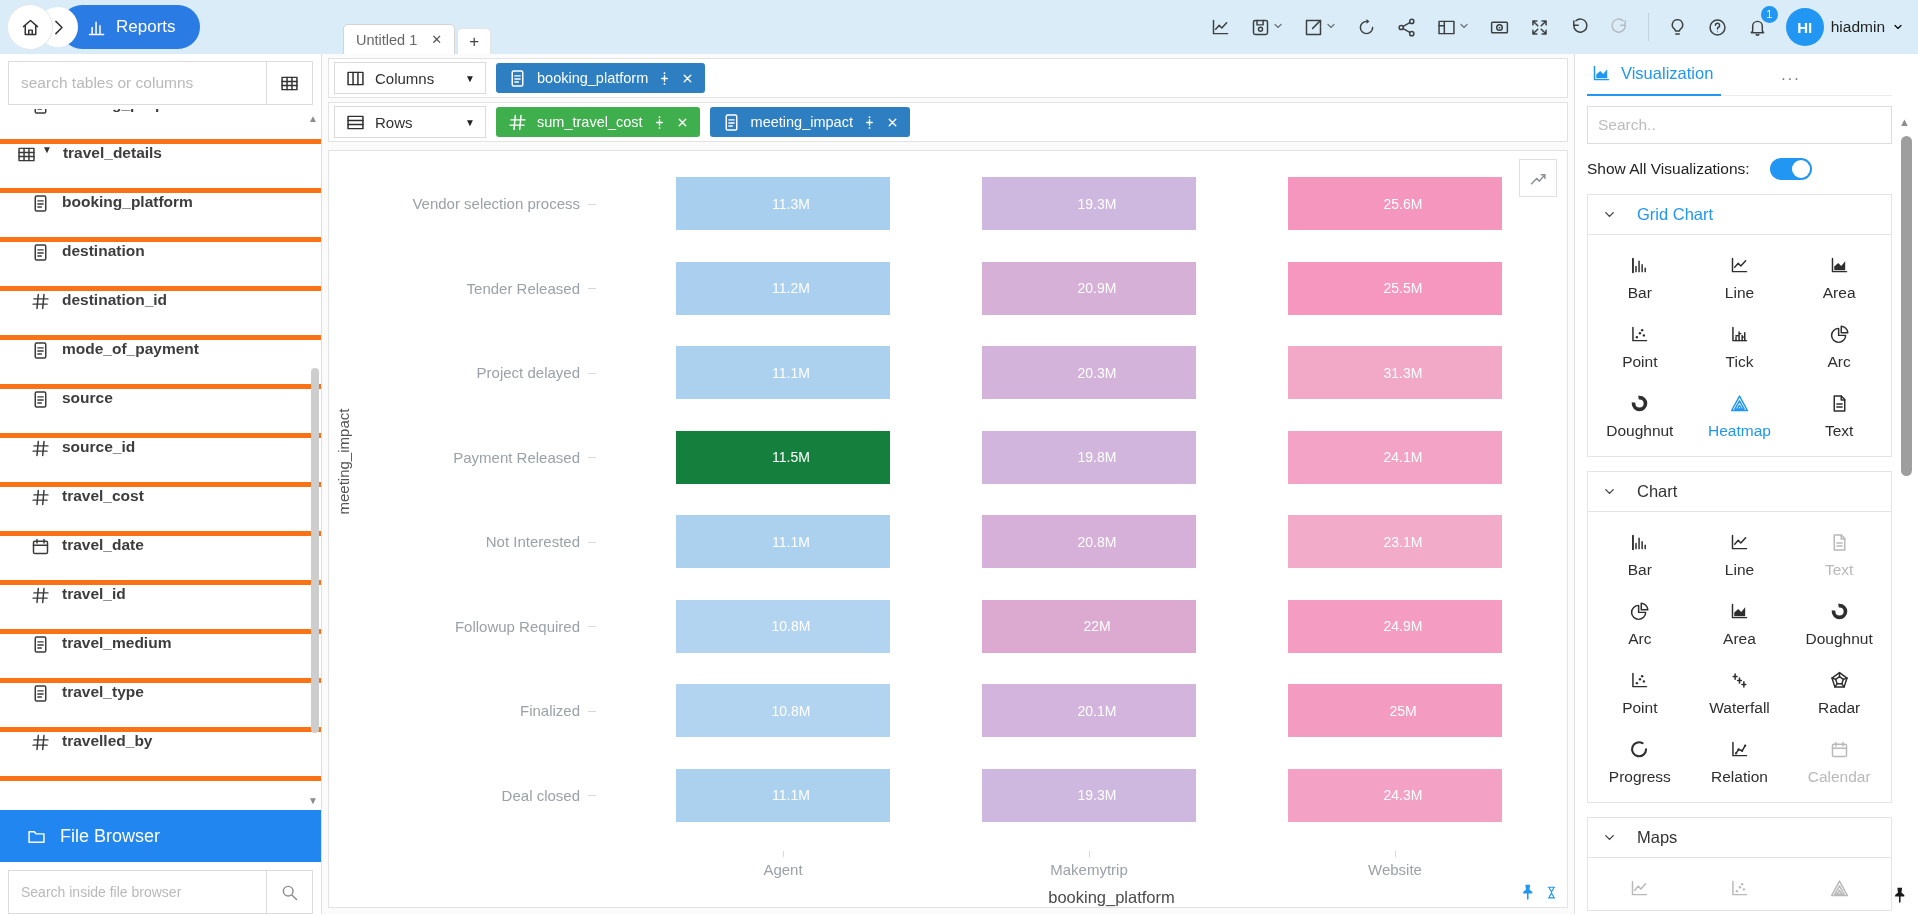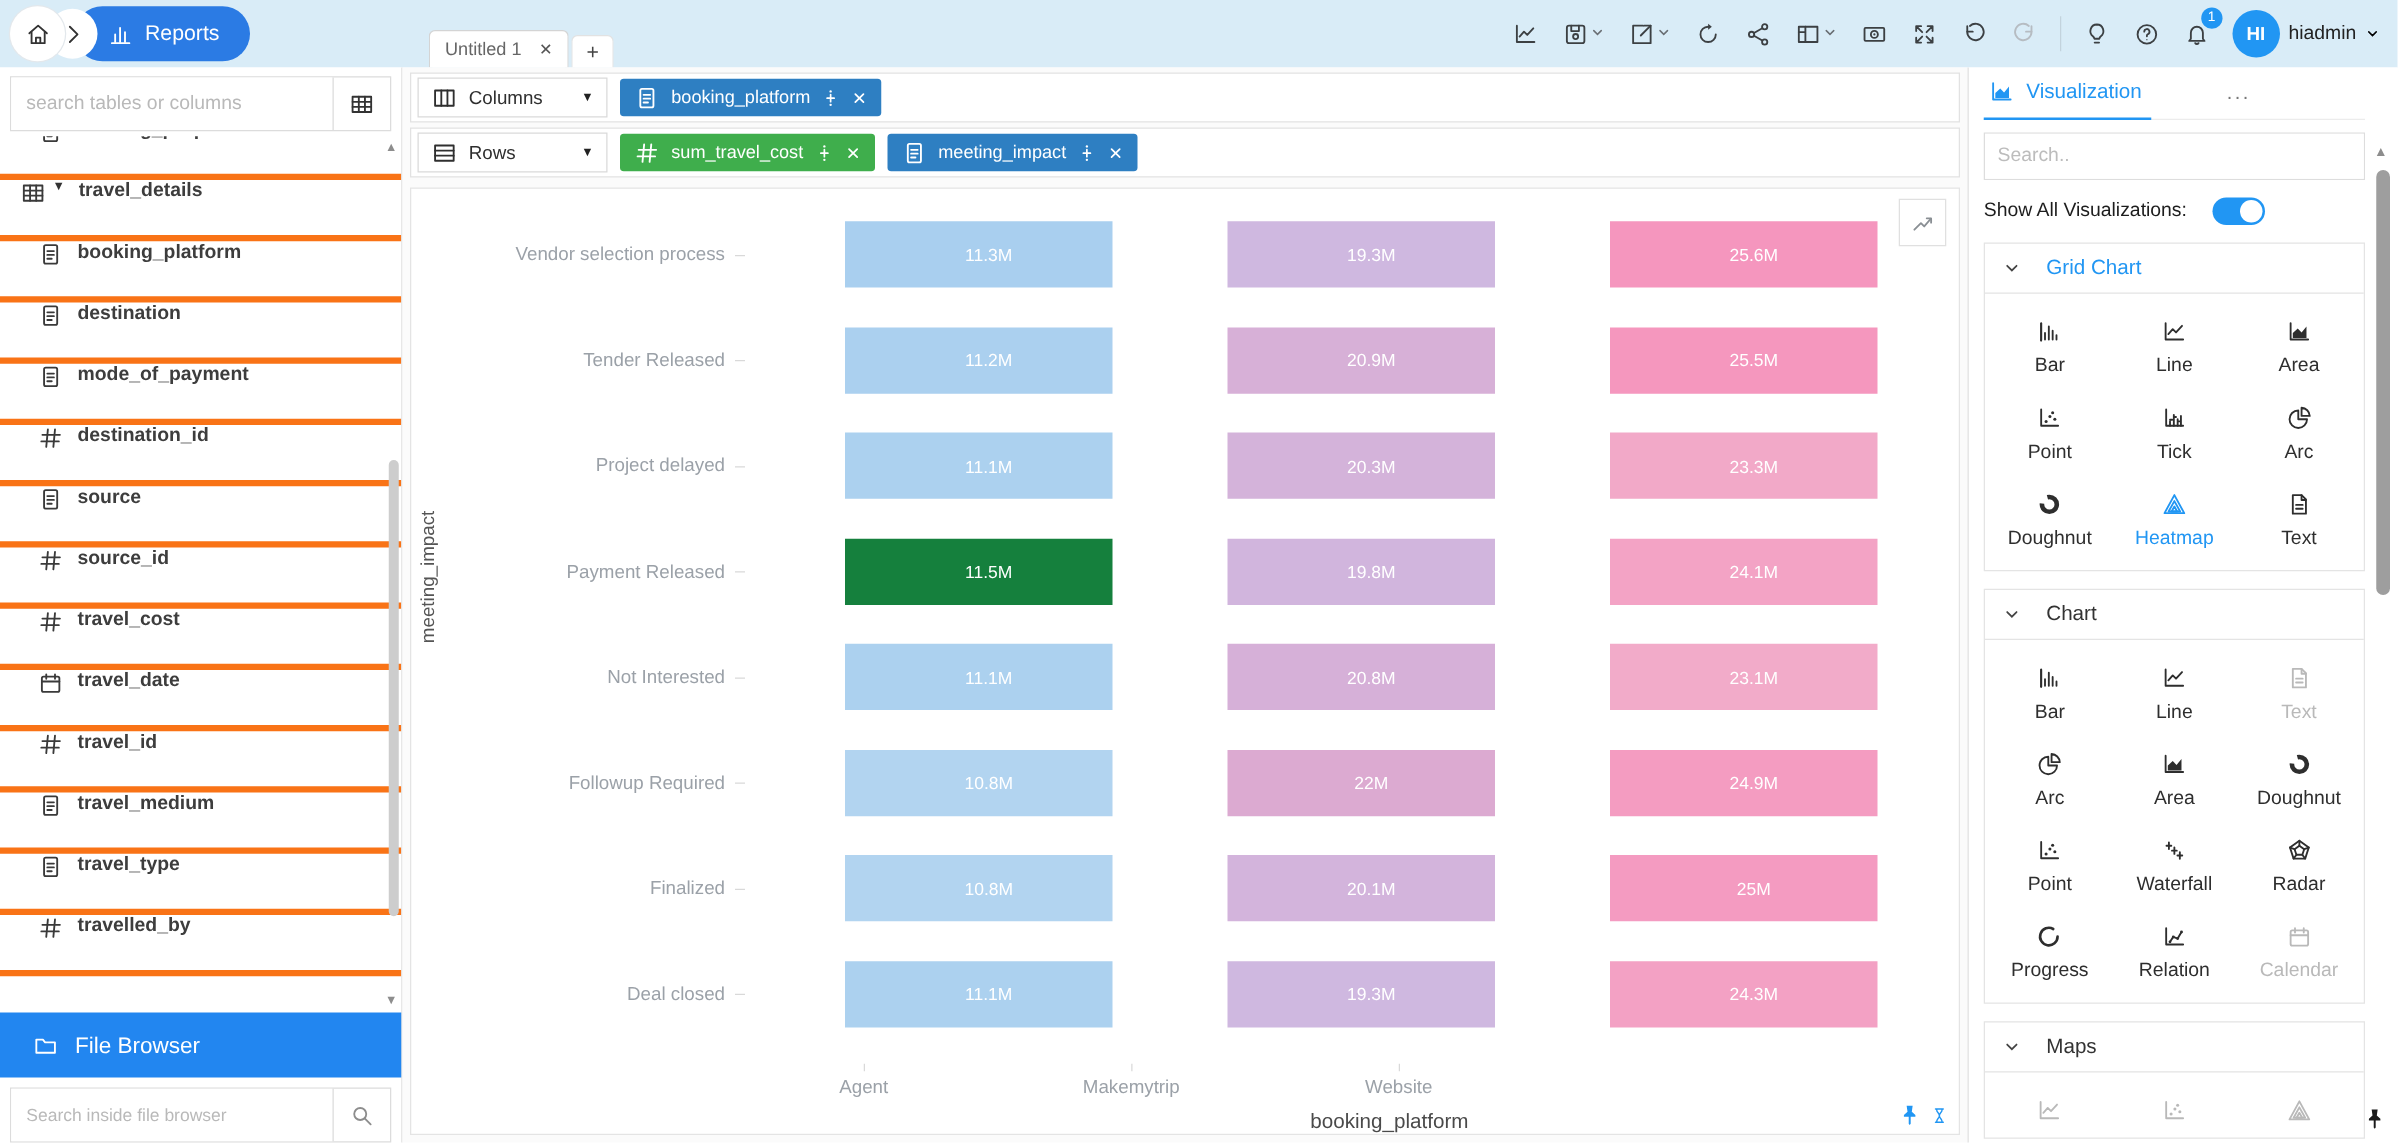--- a/index.html
+++ b/index.html
@@ -60,21 +60,21 @@
   .pill .pi { display:flex; align-items:center; }
   .canvas { position:relative; background:#fff; border:1px solid #e4e4e4; margin:8px 6px 6px 6px; flex:1; }
   .zoombtn { position:absolute; top:8px; right:10px; width:38px; height:38px; border:1px solid #e0e0e0; display:flex; align-items:center; justify-content:center; color:#8a8f94; background:#fff; }
   .corner-icons { position:absolute; right:8px; bottom:4px; display:flex; gap:6px; color:#2196f3; align-items:center; }
   .ylab { position:absolute; left:14px; top:47%; transform:rotate(-90deg); transform-origin:left center; font-size:15px; color:#555; white-space:nowrap; }
   .hm { position:absolute; left:40px; top:26px; right:20px; }
   .hmrow { display:grid; grid-template-columns:215px 214px 214px 214px; column-gap:92px; height:53px; margin-bottom:31.5px; }
   .hmlabel { position:relative; display:flex; align-items:center; justify-content:flex-end; color:#9ba1a8; font-size:15px; padding-right:4px; }
   .hmlabel::after { content:""; position:absolute; right:-12px; top:50%; width:8px; height:1px; background:#d9d9d9; }
   .hmcell { display:flex; align-items:center; justify-content:center; color:#fff; font-size:14px;padding-left:16px; }
-  .hmfoot { display:grid; grid-template-columns:215px 214px 214px 214px; margin-top:14px; }
+  .hmfoot { display:grid; grid-template-columns:215px 214px 214px 214px; column-gap:92px; margin-top:14px; }
   .hmcol { position:relative; text-align:center; color:#9ba1a8; font-size:15px; padding-top:8px; }
   .hmcol::before { content:""; position:absolute; top:-2px; left:50%; width:1px; height:6px; background:#d9d9d9; }
   .hmtitle { text-align:center; margin-top:10px; font-size:16.5px; color:#4a4a4a; }
 
   
   .rpanel { position:absolute; right:0; top:54px; width:344px; bottom:0; background:#fff; border-left:1px solid #e0e0e0; padding:0 26px 0 12px; }
   .rp-tabs { display:flex; align-items:center; height:42px; border-bottom:1px solid #ececec; }
   .rp-tab { display:flex; align-items:center; gap:9px; color:#2196f3; font-size:16.5px; height:42px; border-bottom:2px solid #2196f3; padding:0 8px 0 4px; }
   .rp-more { margin-left:60px; color:#777; font-size:16px; letter-spacing:2px; }
   .rp-search { border:1px solid #ddd; height:38px; margin-top:10px; display:flex; }
@@ -323,33 +323,33 @@
             <svg width="21" height="21" viewBox="0 0 24 24" fill="none" stroke="currentColor" stroke-width="1.7" stroke-linecap="round" stroke-linejoin="round">
               <rect x="6" y="3.5" width="12" height="17" rx="1.5"></rect>
               <path d="M9 9h6M9 12.5h6M9 16h4"></path>
             </svg>
           </span>
           <span>destination</span>
         </div>
         <div class="frow ind">
           <span class="ficon icon">
             <svg width="21" height="21" viewBox="0 0 24 24" fill="none" stroke="currentColor" stroke-width="1.7" stroke-linecap="round" stroke-linejoin="round">
+              <path d="M9.5 4L8 20M16 4l-1.5 16M4.5 9h16M3.5 15h16"></path>
+            </svg>
+          </span>
+          <span>destination_id</span>
+        </div>
+        <div class="frow ind">
+          <span class="ficon icon">
+            <svg width="21" height="21" viewBox="0 0 24 24" fill="none" stroke="currentColor" stroke-width="1.7" stroke-linecap="round" stroke-linejoin="round">
               <rect x="6" y="3.5" width="12" height="17" rx="1.5"></rect>
               <path d="M9 9h6M9 12.5h6M9 16h4"></path>
             </svg>
           </span>
           <span>mode_of_payment</span>
-        </div>
-        <div class="frow ind">
-          <span class="ficon icon">
-            <svg width="21" height="21" viewBox="0 0 24 24" fill="none" stroke="currentColor" stroke-width="1.7" stroke-linecap="round" stroke-linejoin="round">
-              <path d="M9.5 4L8 20M16 4l-1.5 16M4.5 9h16M3.5 15h16"></path>
-            </svg>
-          </span>
-          <span>destination_id</span>
         </div>
         <div class="frow ind">
           <span class="ficon icon">
             <svg width="21" height="21" viewBox="0 0 24 24" fill="none" stroke="currentColor" stroke-width="1.7" stroke-linecap="round" stroke-linejoin="round">
               <rect x="6" y="3.5" width="12" height="17" rx="1.5"></rect>
               <path d="M9 9h6M9 12.5h6M9 16h4"></path>
             </svg>
           </span>
           <span>source</span>
         </div>
@@ -550,21 +550,21 @@
         <div class="hmrow">
           <div class="hmlabel">Tender Released</div>
           <div class="hmcell" style="background:#abd0ef">11.2M</div>
           <div class="hmcell" style="background:#d7b0d7">20.9M</div>
           <div class="hmcell" style="background:#f597be">25.5M</div>
         </div>
         <div class="hmrow">
           <div class="hmlabel">Project delayed</div>
           <div class="hmcell" style="background:#acd1ef">11.1M</div>
           <div class="hmcell" style="background:#d4b3da">20.3M</div>
-          <div class="hmcell" style="background:#f2a9c8">23.3M</div>
+          <div class="hmcell" style="background:#f2a9c8">31.3M</div>
         </div>
         <div class="hmrow">
           <div class="hmlabel">Payment Released</div>
           <div class="hmcell" style="background:#15803d">11.5M</div>
           <div class="hmcell" style="background:#d1b5dd">19.8M</div>
           <div class="hmcell" style="background:#f3a3c5">24.1M</div>
         </div>
         <div class="hmrow">
           <div class="hmlabel">Not Interested</div>
           <div class="hmcell" style="background:#acd1ef">11.1M</div>

